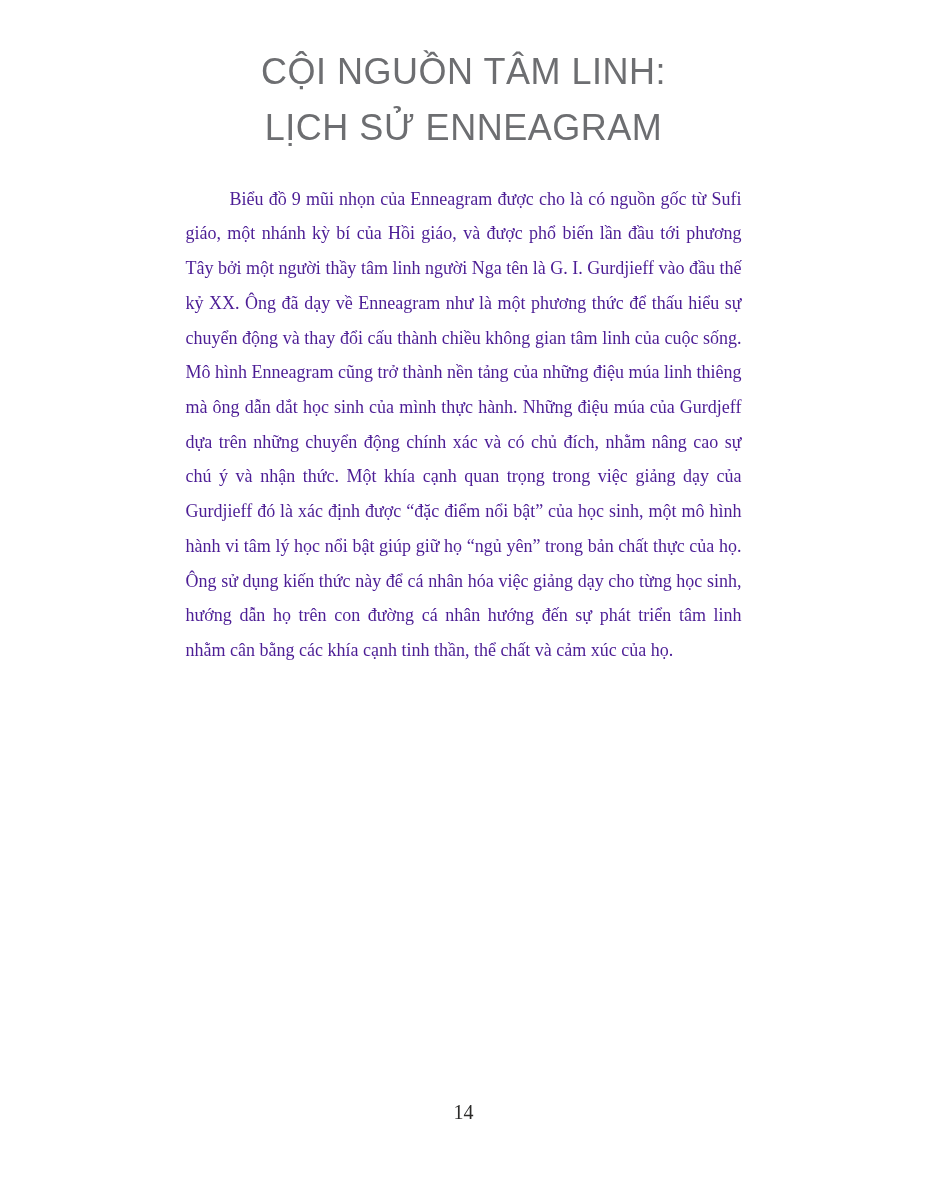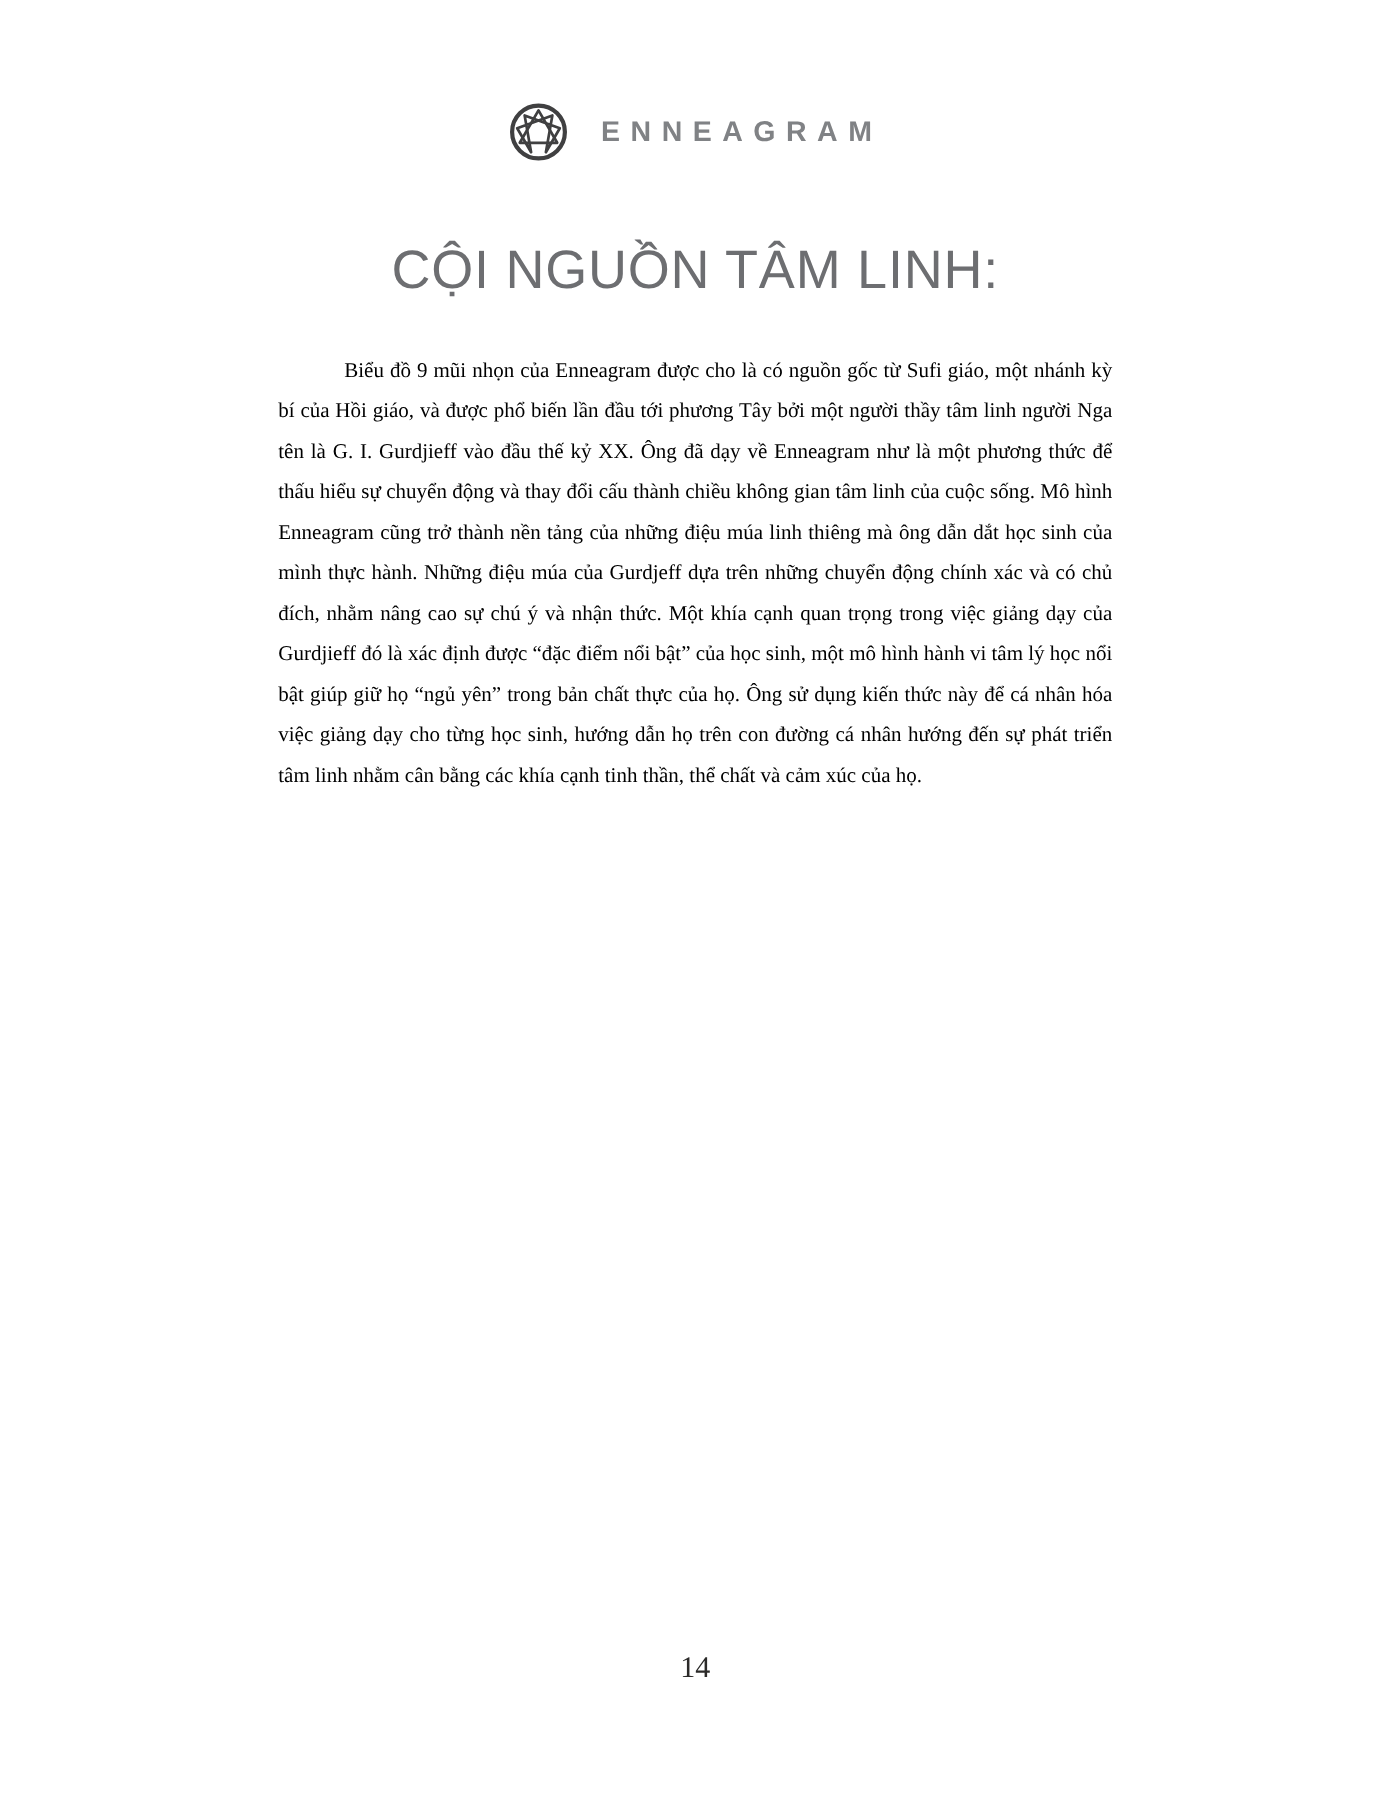--- a/index.html
+++ b/index.html
@@ -59,23 +59,23 @@
     line-height: 1.55;
     letter-spacing: 0.5px;
     color: #6d6e71;
   }
 
   
   .body-text {
     width: 556px;
     margin: 26px auto 0 auto;
     font-family: "Liberation Serif", serif;
-    font-size: 14px;
+    font-size: 18px;
     line-height: 1.93;
-    color: #000000;
+    color: #4c1d95;
     text-align: justify;
   }
 
   .body-text p {
     text-indent: 44px;
   }
 
   
   .page-number {
     position: absolute;
@@ -86,35 +86,24 @@
     font-family: "Liberation Serif", serif;
     font-size: 20px;
     color: #2b2a29;
   }
 </style>
 </head>
 <body>
 
 <div class="page">
 
-  <header class="brand-header">
-    <span class="brand-logo">
-      <svg viewBox="0 0 100 100" xmlns="http://www.w3.org/2000/svg" fill="none">
-        <circle cx="50" cy="50" r="44" stroke="#404041" stroke-width="7"></circle>
-
-        <path d="M50 14 L81.2 68 L18.8 68 Z" stroke="#404041" stroke-width="4.5" stroke-linejoin="round"></path>
-
-        <path d="M73.1 22.4 L62.3 83.8 L85.5 43.7 L26.9 22.4 L37.7 83.8 L14.5 43.7 Z" stroke="#404041" stroke-width="4.5" stroke-linejoin="round"></path>
-      </svg>
-    </span>
-    <span class="brand-text">ENNEAGRAM</span>
-  </header>
 
   <h1 class="chapter-heading">
     <span>CỘI NGUỒN TÂM LINH:</span><br>
+    <span>LỊCH SỬ ENNEAGRAM</span>
   </h1>
 
   <main class="body-text">
     <p>Biểu đồ 9 mũi nhọn của Enneagram được cho là có nguồn gốc từ Sufi giáo, một nhánh kỳ bí của Hồi giáo, và được phổ biến lần đầu tới phương Tây bởi một người thầy tâm linh người Nga tên là G. I. Gurdjieff vào đầu thế kỷ XX. Ông đã dạy về Enneagram như là một phương thức để thấu hiểu sự chuyển động và thay đổi cấu thành chiều không gian tâm linh của cuộc sống. Mô hình Enneagram cũng trở thành nền tảng của những điệu múa linh thiêng mà ông dẫn dắt học sinh của mình thực hành. Những điệu múa của Gurdjeff dựa trên những chuyển động chính xác và có chủ đích, nhằm nâng cao sự chú ý và nhận thức. Một khía cạnh quan trọng trong việc giảng dạy của Gurdjieff đó là xác định được “đặc điểm nổi bật” của học sinh, một mô hình hành vi tâm lý học nổi bật giúp giữ họ “ngủ yên” trong bản chất thực của họ. Ông sử dụng kiến thức này để cá nhân hóa việc giảng dạy cho từng học sinh, hướng dẫn họ trên con đường cá nhân hướng đến sự phát triển tâm linh nhằm cân bằng các khía cạnh tinh thần, thể chất và cảm xúc của họ.</p>
   </main>
 
   <div class="page-number">14</div>
 
 </div>
 

